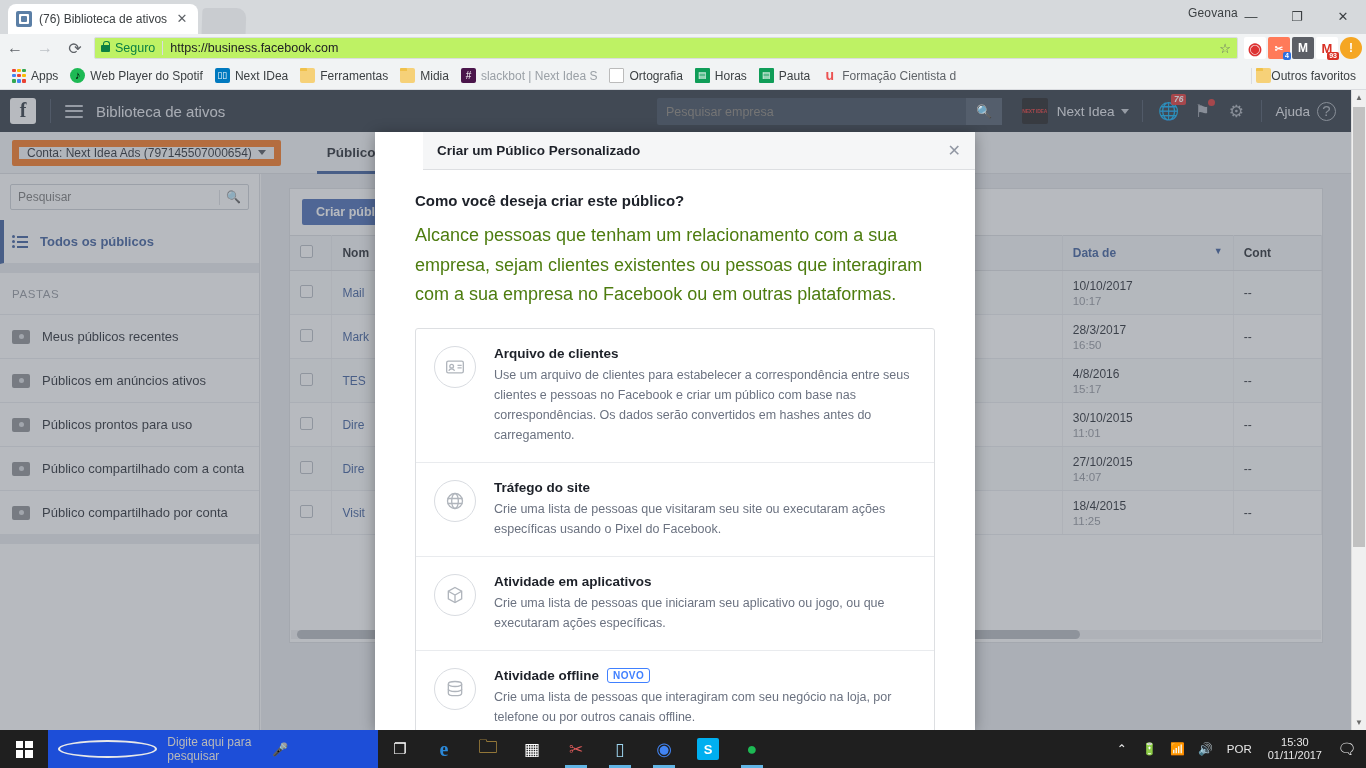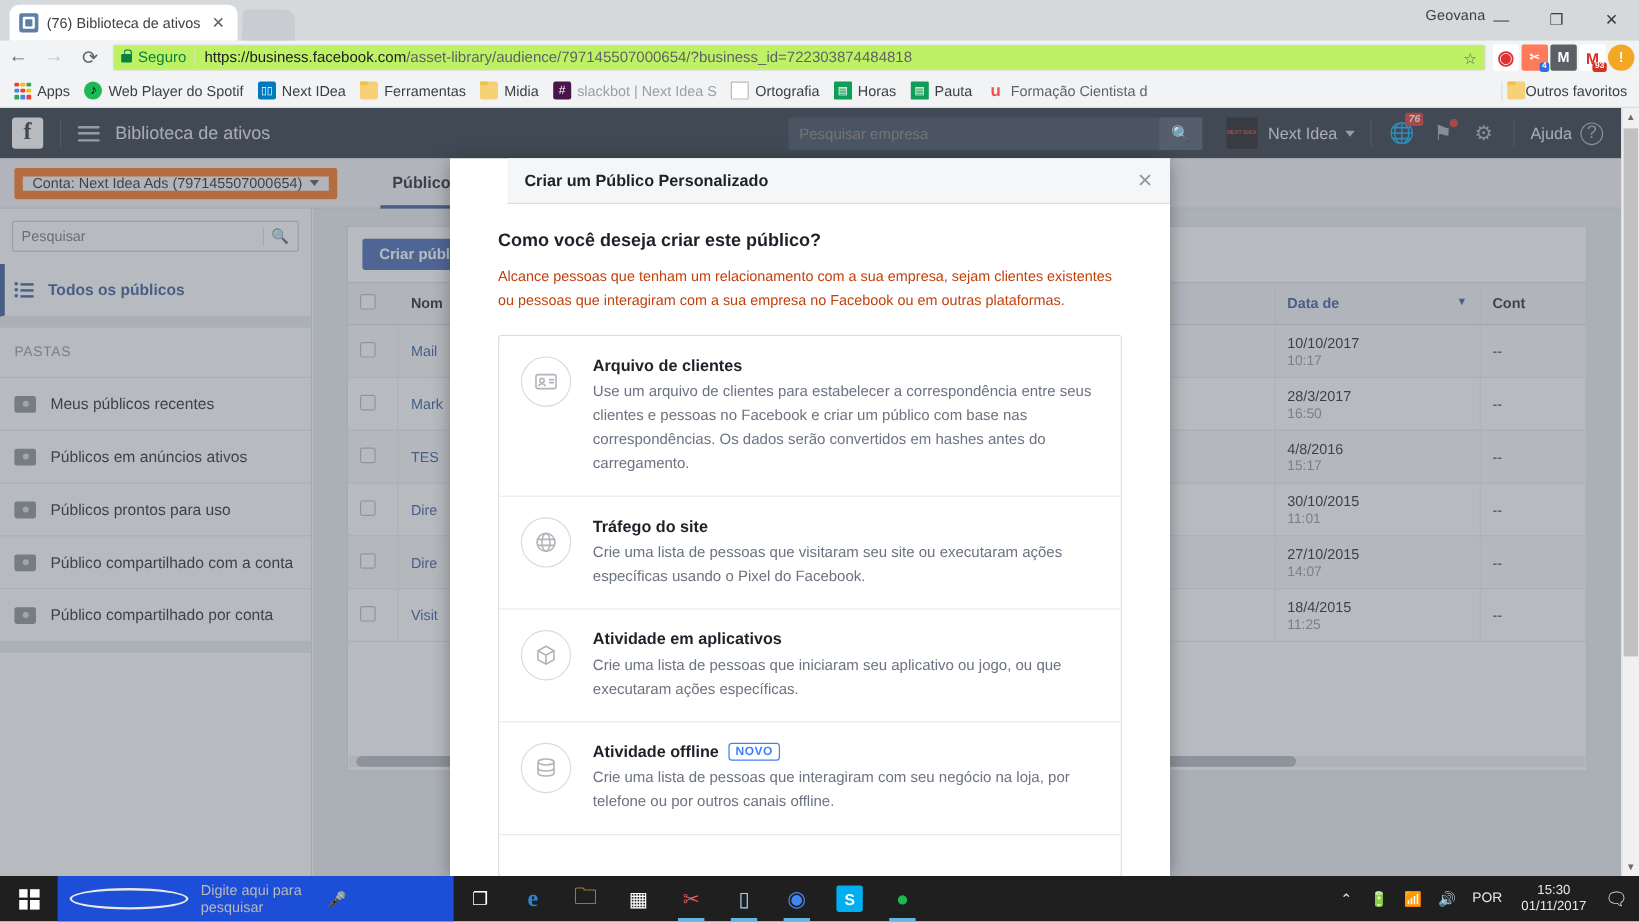--- a/index.html
+++ b/index.html
@@ -290,21 +290,21 @@
     display:flex; flex-direction:column;
   }
   .modal-head {
     height: 38px; background:#f5f6f7; border-bottom:1px solid #dddfe2;
     display:flex; align-items:center; padding: 0 14px; margin-left: 48px;
   }
   .modal-title { font-size: 13.5px; font-weight:bold; color:#1d2129; }
   .modal-close { margin-left:auto; color:#9197a3; font-size:16px; }
   .modal-body { flex:1; overflow:hidden; padding: 22px 40px 0 40px; }
   .modal-q { font-size: 15px; font-weight:bold; color:#1d2129; margin-bottom: 12px; }
-  .modal-desc { font-size: 12px; color:#c2410c; line-height: 1.65; margin-bottom: 18px; max-width: 515px;}
+  .modal-desc { font-size: 18px; color:#4d7c0f; line-height: 1.65; margin-bottom: 18px; max-width: 515px;}
   .opt-list { border:1px solid #dddfe2; border-radius:3px; }
   .opt {
     display:flex; gap: 18px; padding: 17px 18px; border-bottom:1px solid #e9ebee;
   }
   .opt:last-child { border-bottom:none; }
   .opt-icon {
     width: 42px; height: 42px; flex:0 0 42px; border:1px solid #d9dce1; border-radius:50%;
     display:flex; align-items:center; justify-content:center; color:#b0b5bc;
   }
   .opt-body { flex:1; }
@@ -363,21 +363,20 @@
 
   <div class="chrome-toolbar">
     <div class="nav-btn">←</div>
     <div class="nav-btn disabled">→</div>
     <div class="nav-btn">⟳</div>
     <div class="omnibox">
       <span class="lock-icon"></span>
       <span class="secure-label">Seguro</span>
       <span class="omni-sep"></span>
       <span class="url-bold">https://business.facebook.com</span>
-        <span class="url-dim">/asset-library/audience/797145507000654/?business_id=722303874484818</span>
       <span class="star-icon">☆</span>
     </div>
     <div class="ext-row">
       <div class="ext" style="background:#fff;color:#d33;font-size:16px;">◉</div>
       <div class="ext" style="background:#ff7a59;">✂<span class="ext-badge" style="background:#2d6fe0;">4</span></div>
       <div class="ext" style="background:#5c5f66;font-size:12px;">M</div>
       <div class="ext" style="background:#fff;color:#d93025;font-size:13px;">M<span class="ext-badge" style="background:#d93025;">93</span></div>
       <div class="ext" style="background:#f5a623;border-radius:50%;font-size:12px;">!</div>
     </div>
   </div>

